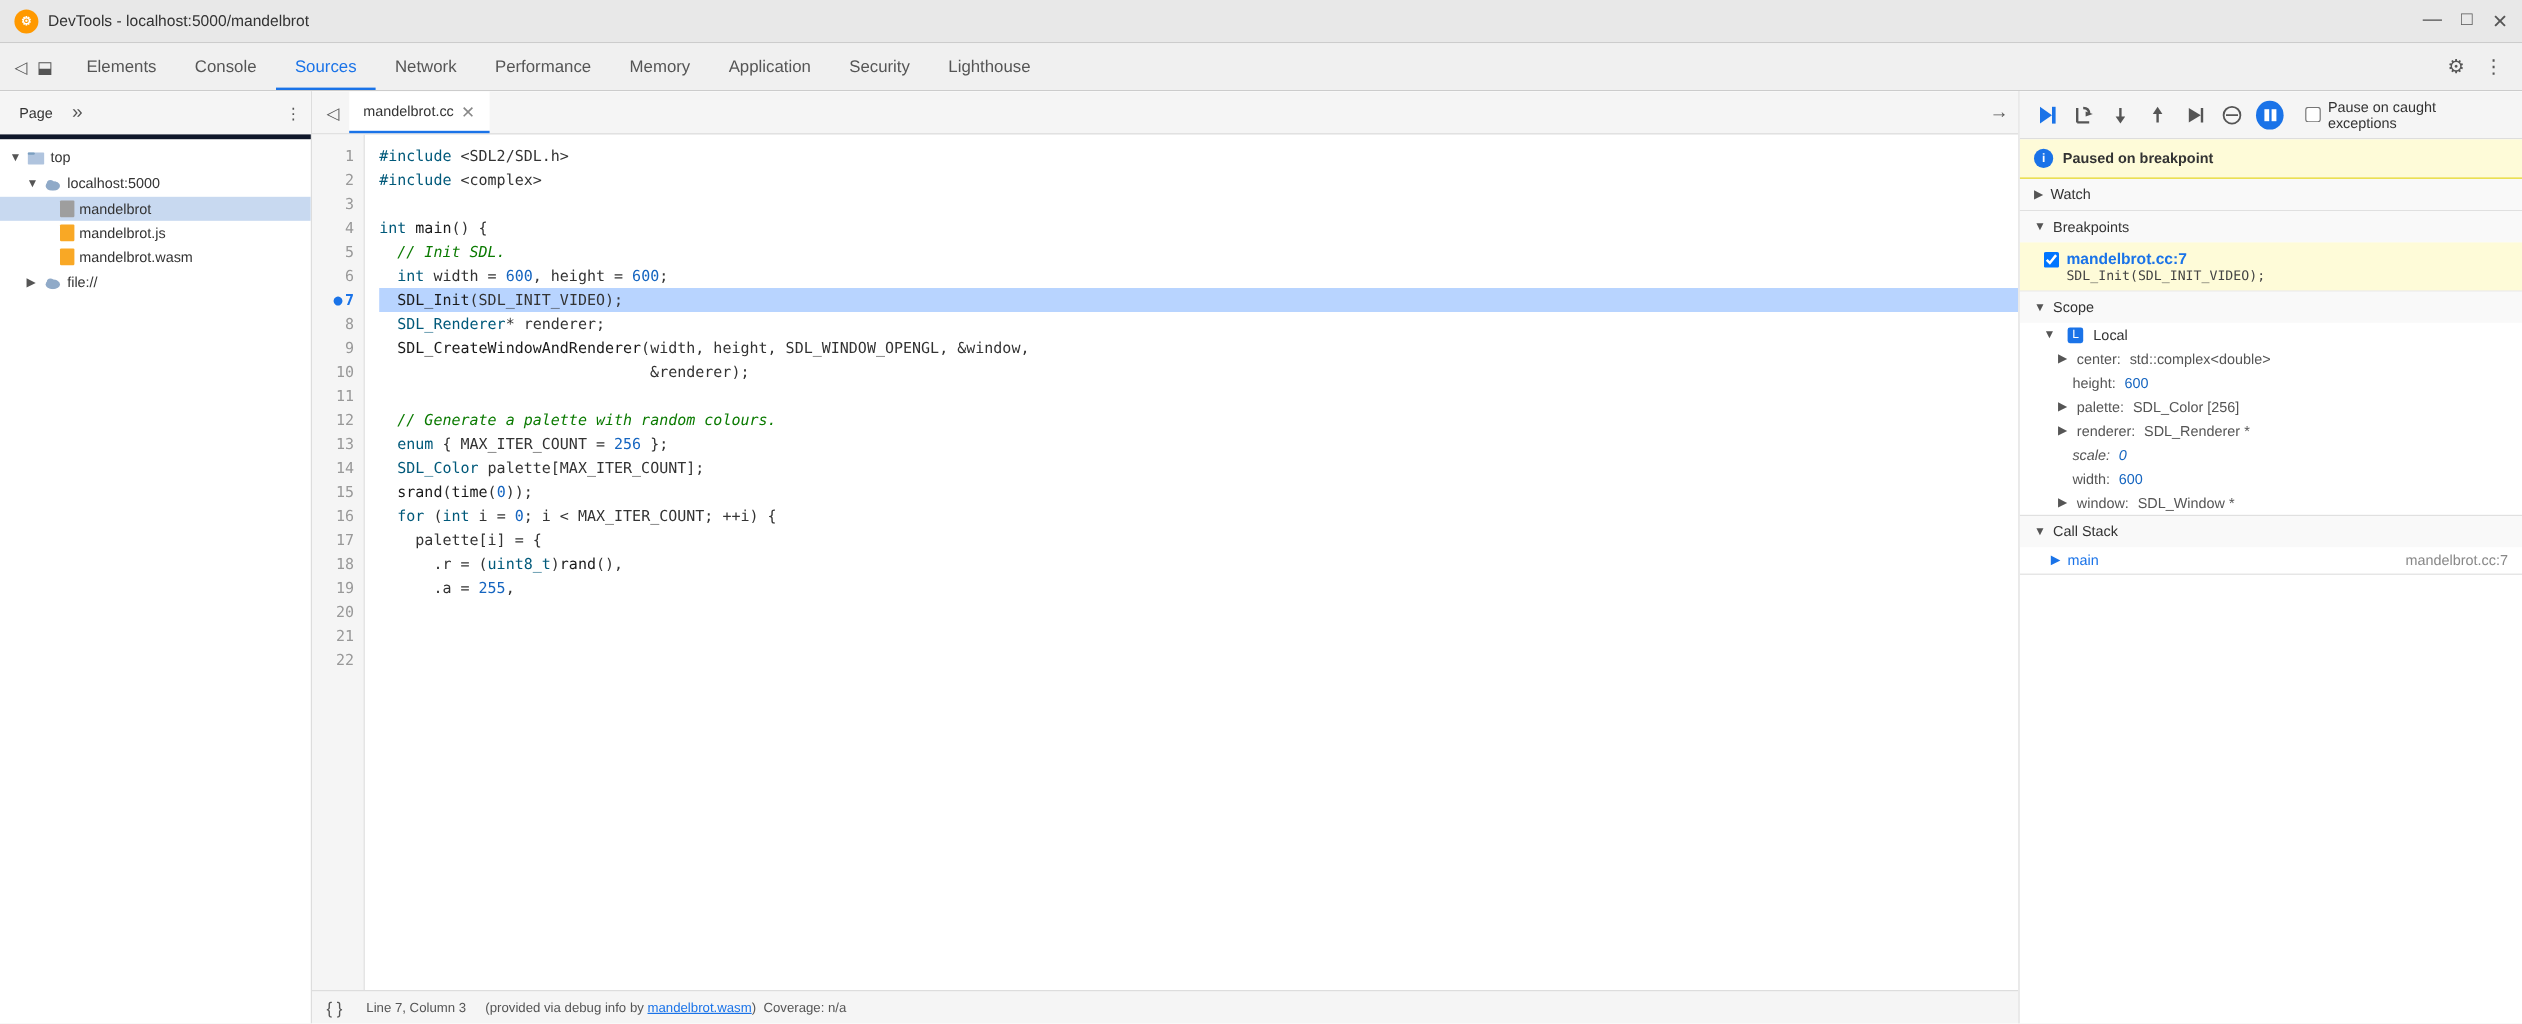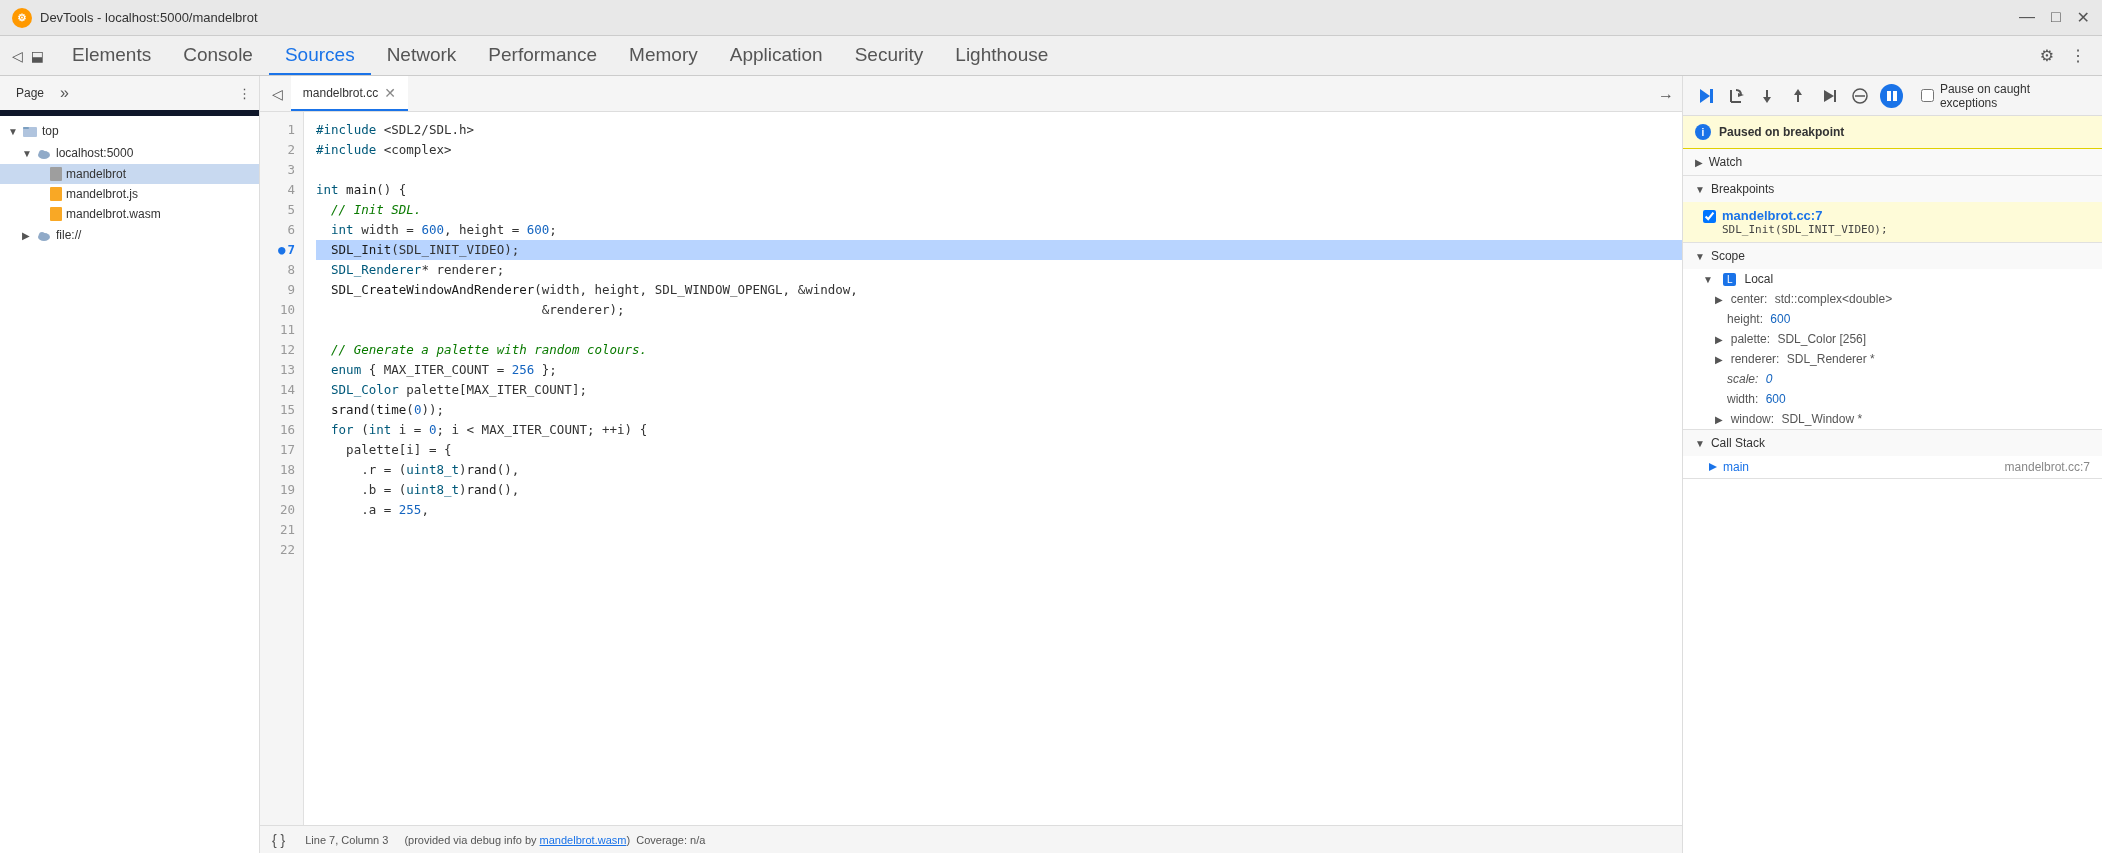--- a/index.html
+++ b/index.html
@@ -27,35 +27,35 @@
       display: flex;
       align-items: stretch;
       border-bottom: 1px solid #ccc;
       padding-left: 8px;
     }
     .tab {
       padding: 0 16px;
       display: flex;
       align-items: center;
       cursor: pointer;
-      font-size: 19px;
+      font-size: 14px;
       color: #555;
       border-bottom: 2px solid transparent;
       white-space: nowrap;
     }
     .tab.active { color: #1a73e8; border-bottom: 2px solid #1a73e8; }
     #tabbar-right { margin-left: auto; display: flex; align-items: center; gap: 8px; padding-right: 12px; }
     .icon-btn { cursor: pointer; padding: 4px; color: #555; font-size: 16px; }
 
     
     #main { display: flex; height: calc(100vh - 76px); }
 
     
     #left-panel { width: 260px; min-width: 260px; background: #fff; border-right: 1px solid #ddd; display: flex; flex-direction: column; }
-    #left-top { height: 40px; background: #f5f5f5; display: flex; align-items: center; padding: 0 8px; border-bottom: 6px solid #0f172a; gap: 4px; }
+    #left-top { height: 40px; background: #f5f5f5; display: flex; align-items: center; padding: 0 8px; border-bottom: 4px solid #0f172a; gap: 4px; }
     .page-tab { padding: 4px 8px; font-size: 12px; cursor: pointer; color: #555; }
     .page-tab.active { color: #333; font-weight: 500; }
     .more-btn { font-size: 16px; color: #555; cursor: pointer; padding: 2px 4px; }
     .dots-btn { margin-left: auto; color: #555; cursor: pointer; }
     
     #file-tree { flex: 1; overflow-y: auto; padding: 4px 0; }
     .tree-item { display: flex; align-items: center; padding: 3px 8px; cursor: pointer; font-size: 12px; }
     .tree-item.selected { background: #c8d9f0; }
     .tree-indent-1 { padding-left: 8px; }
     .tree-indent-2 { padding-left: 22px; }
@@ -300,21 +300,20 @@
         <div class="code-line">  <span class="fn">SDL_CreateWindowAndRenderer</span>(width, height, SDL_WINDOW_OPENGL, &amp;window,</div>
         <div class="code-line">                              &amp;renderer);</div>
         <div class="code-line"></div>
         <div class="code-line">  <span class="cm">// Generate a palette with random colours.</span></div>
         <div class="code-line">  <span class="kw">enum</span> { MAX_ITER_COUNT = <span class="num">256</span> };</div>
         <div class="code-line">  <span class="type">SDL_Color</span> palette[MAX_ITER_COUNT];</div>
         <div class="code-line">  <span class="fn">srand</span>(<span class="fn">time</span>(<span class="num">0</span>));</div>
         <div class="code-line">  <span class="kw">for</span> (<span class="kw">int</span> i = <span class="num">0</span>; i &lt; MAX_ITER_COUNT; ++i) {</div>
         <div class="code-line">    palette[i] = {</div>
         <div class="code-line">      .r = (<span class="type">uint8_t</span>)<span class="fn">rand</span>(),</div>
-        <div class="code-line">      .b = (<span class="type">uint8_t</span>)<span class="fn">rand</span>(),</div>
         <div class="code-line">      .a = <span class="num">255</span>,</div>
       </div>
     </div>
 
     <div id="status-bar">
       <span class="braces">{ }</span>
       <span>Line 7, Column 3</span>
       <span>
         (<span>provided via debug info by</span>
         <a>mandelbrot.wasm</a>)

